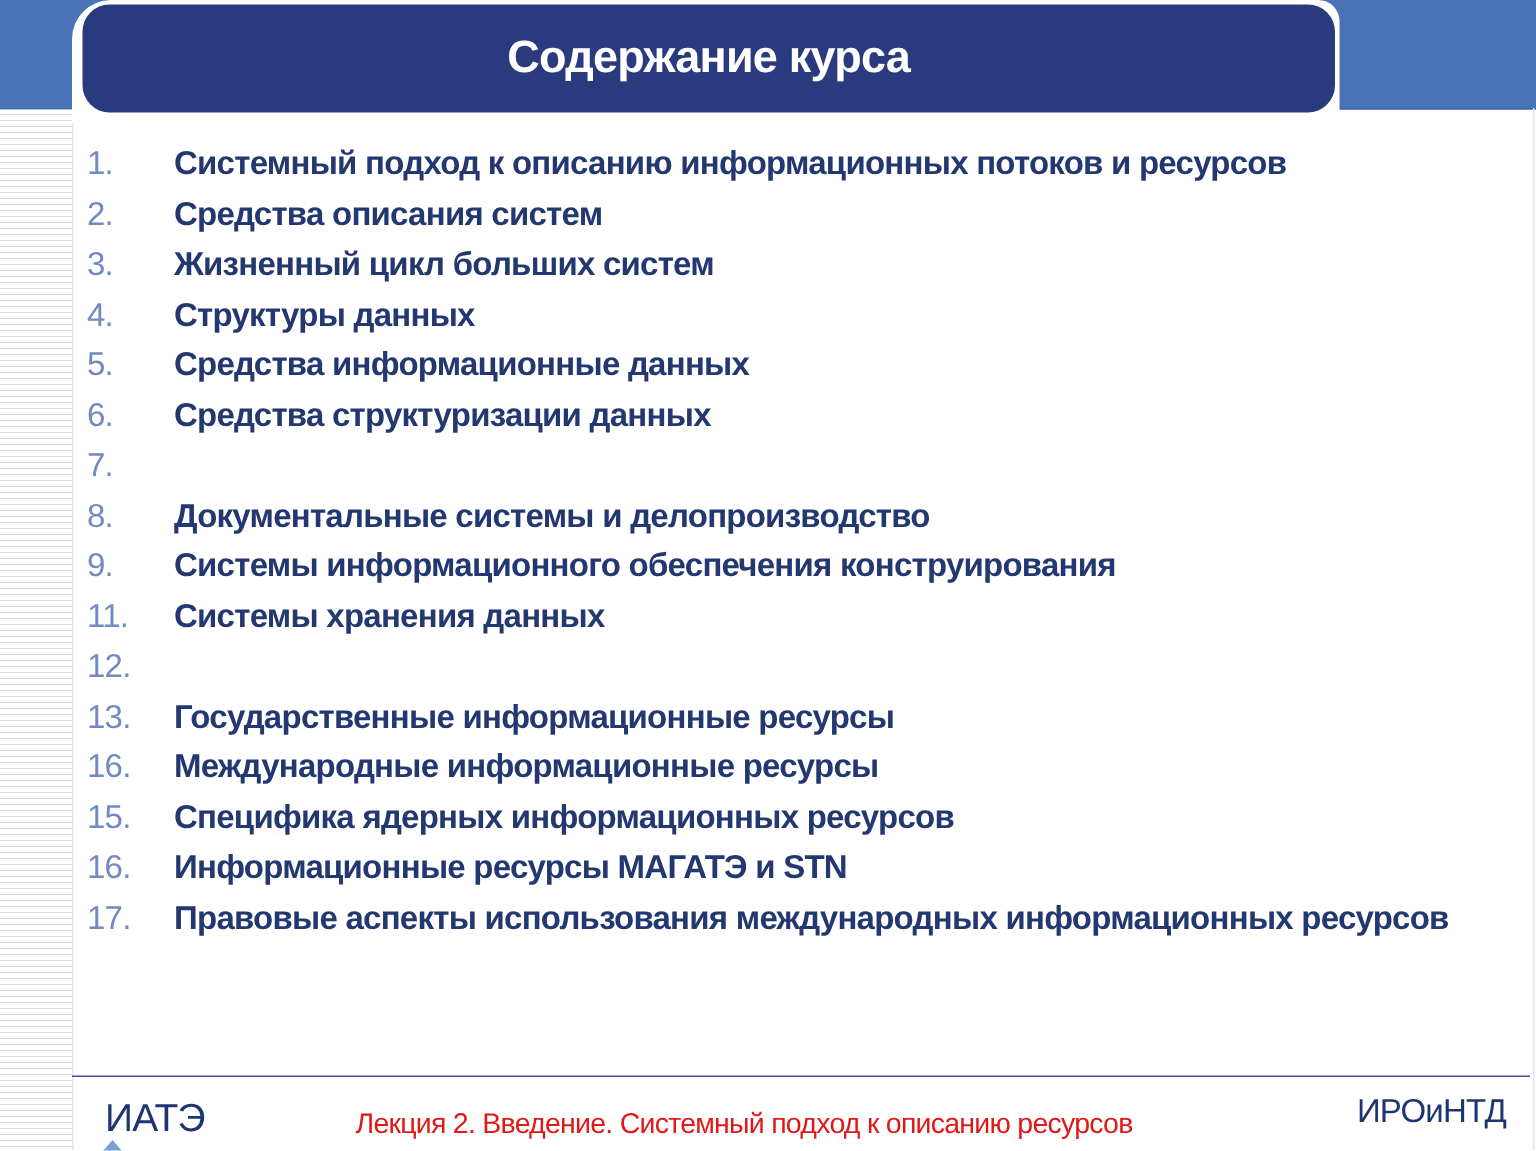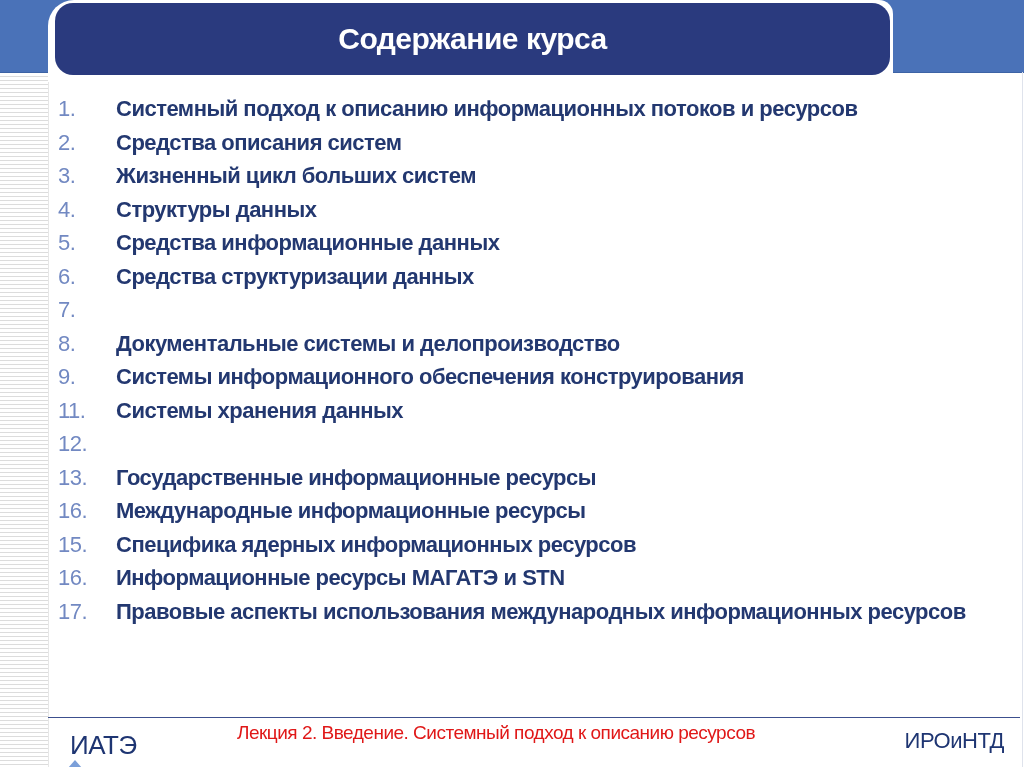--- a/index.html
+++ b/index.html
@@ -51,21 +51,21 @@
   .divider{
     position:absolute;left:48px;top:717px;width:972px;height:0;
     border-top:1px solid #3c4f8e;
   }
   .footer-left{
     position:absolute;left:70px;top:730px;font-size:26px;letter-spacing:-0.5px;
     color:var(--footer_navy,#1e3572);
     text-align:right;
   }
   .footer-center{
-    position:absolute;left:237px;top:722px;font-size:19px;letter-spacing:-0.5px;
+    position:absolute;left:237px;top:739px;font-size:19px;letter-spacing:-0.5px;
     color:var(--footer_red,#e01818);
   }
   .footer-right{
     position:absolute;right:20px;top:728px;font-size:22px;letter-spacing:-0.5px;
     color:var(--footer_navy,#1e3572);
   }
   .triangle{
     position:absolute;left:68px;top:760px;width:0;height:0;
     border-left:7px solid transparent;border-right:7px solid transparent;
     border-bottom:8px solid #7b9fd9;

